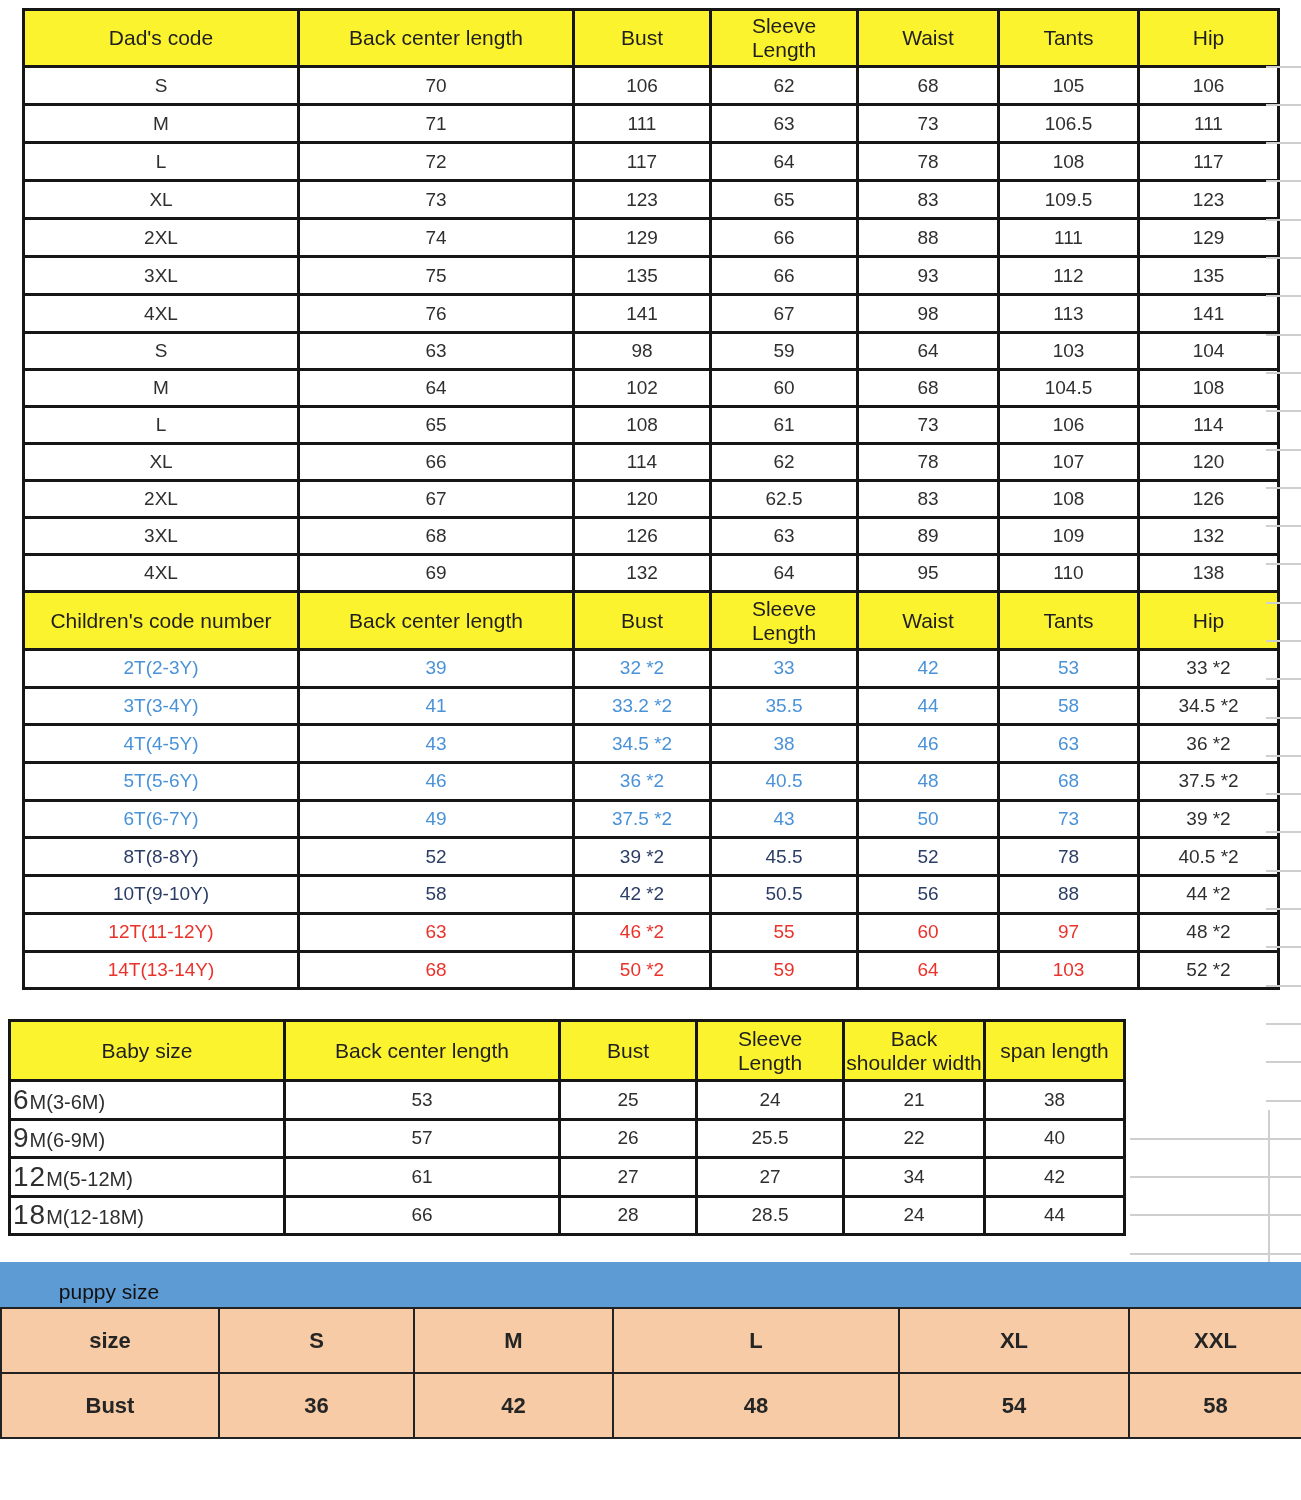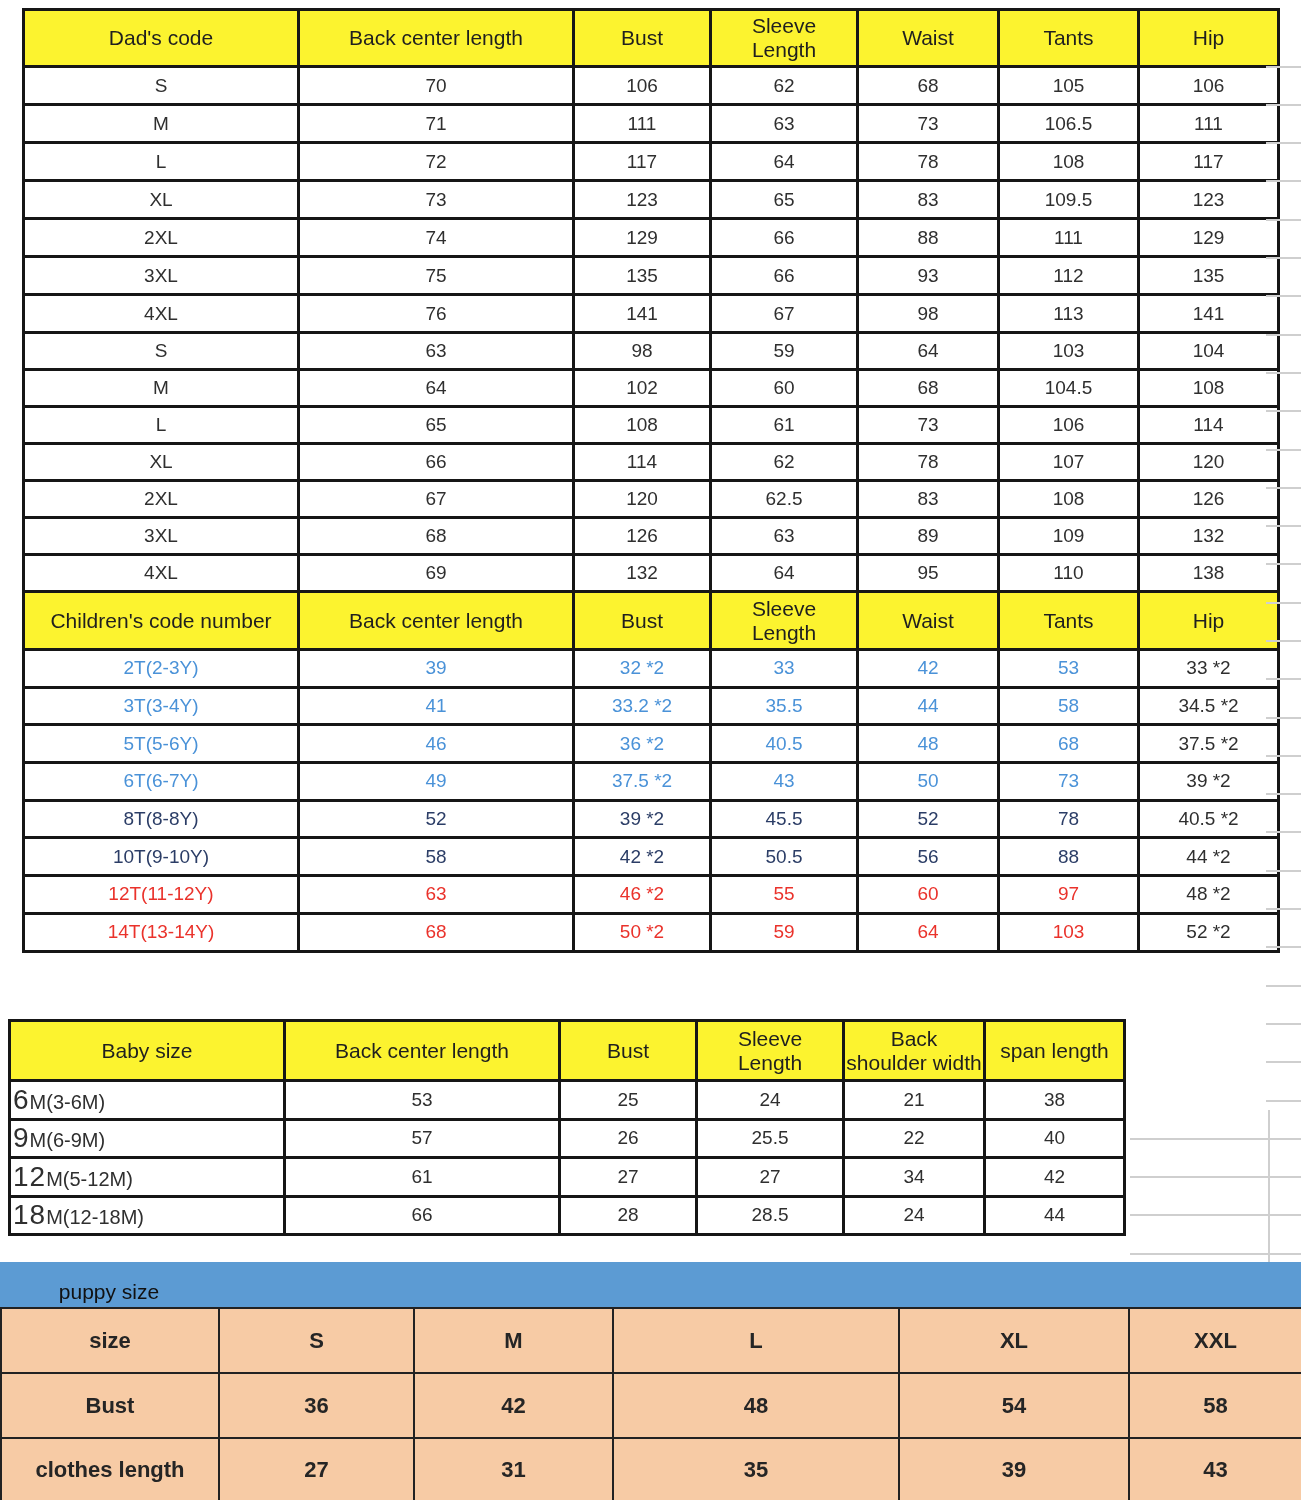--- a/index.html
+++ b/index.html
@@ -249,20 +249,29 @@
         <tr class="data">
           <td class="t-blue">3T(3-4Y)</td>
           <td class="t-blue">41</td>
           <td class="t-blue">33.2 *2</td>
           <td class="t-blue">35.5</td>
           <td class="t-blue">44</td>
           <td class="t-blue">58</td>
           <td class="t-black">34.5 *2</td>
         </tr>
         <tr class="data">
+          <td class="t-blue">4T(4-5Y)</td>
+          <td class="t-blue">43</td>
+          <td class="t-blue">34.5 *2</td>
+          <td class="t-blue">38</td>
+          <td class="t-blue">46</td>
+          <td class="t-blue">63</td>
+          <td class="t-black">36 *2</td>
+        </tr>
+        <tr class="data">
           <td class="t-blue">5T(5-6Y)</td>
           <td class="t-blue">46</td>
           <td class="t-blue">36 *2</td>
           <td class="t-blue">40.5</td>
           <td class="t-blue">48</td>
           <td class="t-blue">68</td>
           <td class="t-black">37.5 *2</td>
         </tr>
         <tr class="data">
           <td class="t-blue">6T(6-7Y)</td>
@@ -389,28 +398,20 @@
           <td>XL</td>
           <td>XXL</td>
         </tr>
         <tr class="p-row">
           <td>Bust</td>
           <td>36</td>
           <td>42</td>
           <td>48</td>
           <td>54</td>
           <td>58</td>
-        </tr>
-        <tr class="p-row-last">
-          <td>clothes length</td>
-          <td>27</td>
-          <td>31</td>
-          <td>35</td>
-          <td>39</td>
-          <td>43</td>
         </tr>
       </tbody>
     </table>
 
 <div class="gridline" style="top: 66px; left: 1266px; width: 35px;"></div>
     <div class="gridline" style="top: 104px; left: 1266px; width: 35px;"></div>
     <div class="gridline" style="top: 142px; left: 1266px; width: 35px;"></div>
     <div class="gridline" style="top: 180px; left: 1266px; width: 35px;"></div>
     <div class="gridline" style="top: 219px; left: 1266px; width: 35px;"></div>
     <div class="gridline" style="top: 257px; left: 1266px; width: 35px;"></div>

